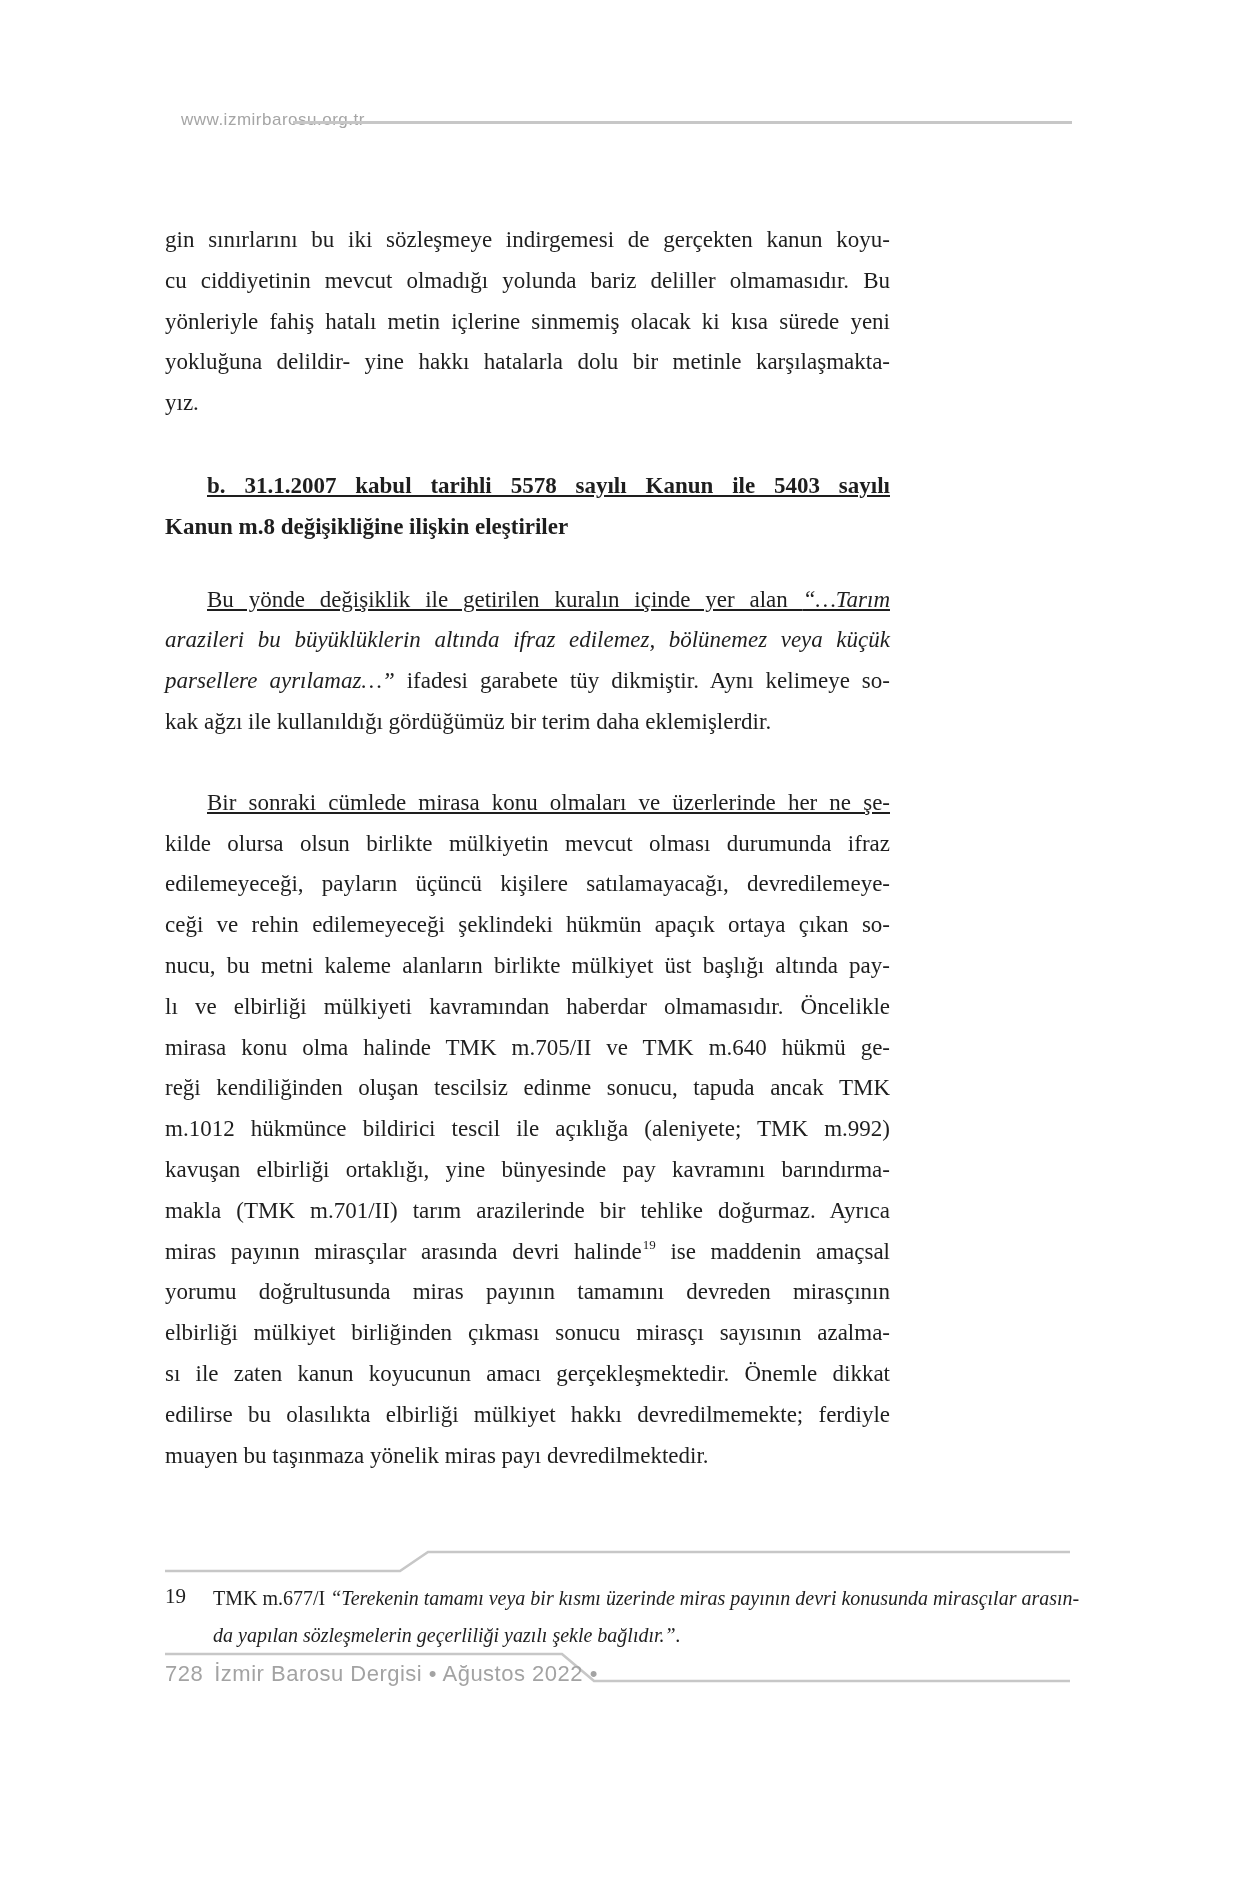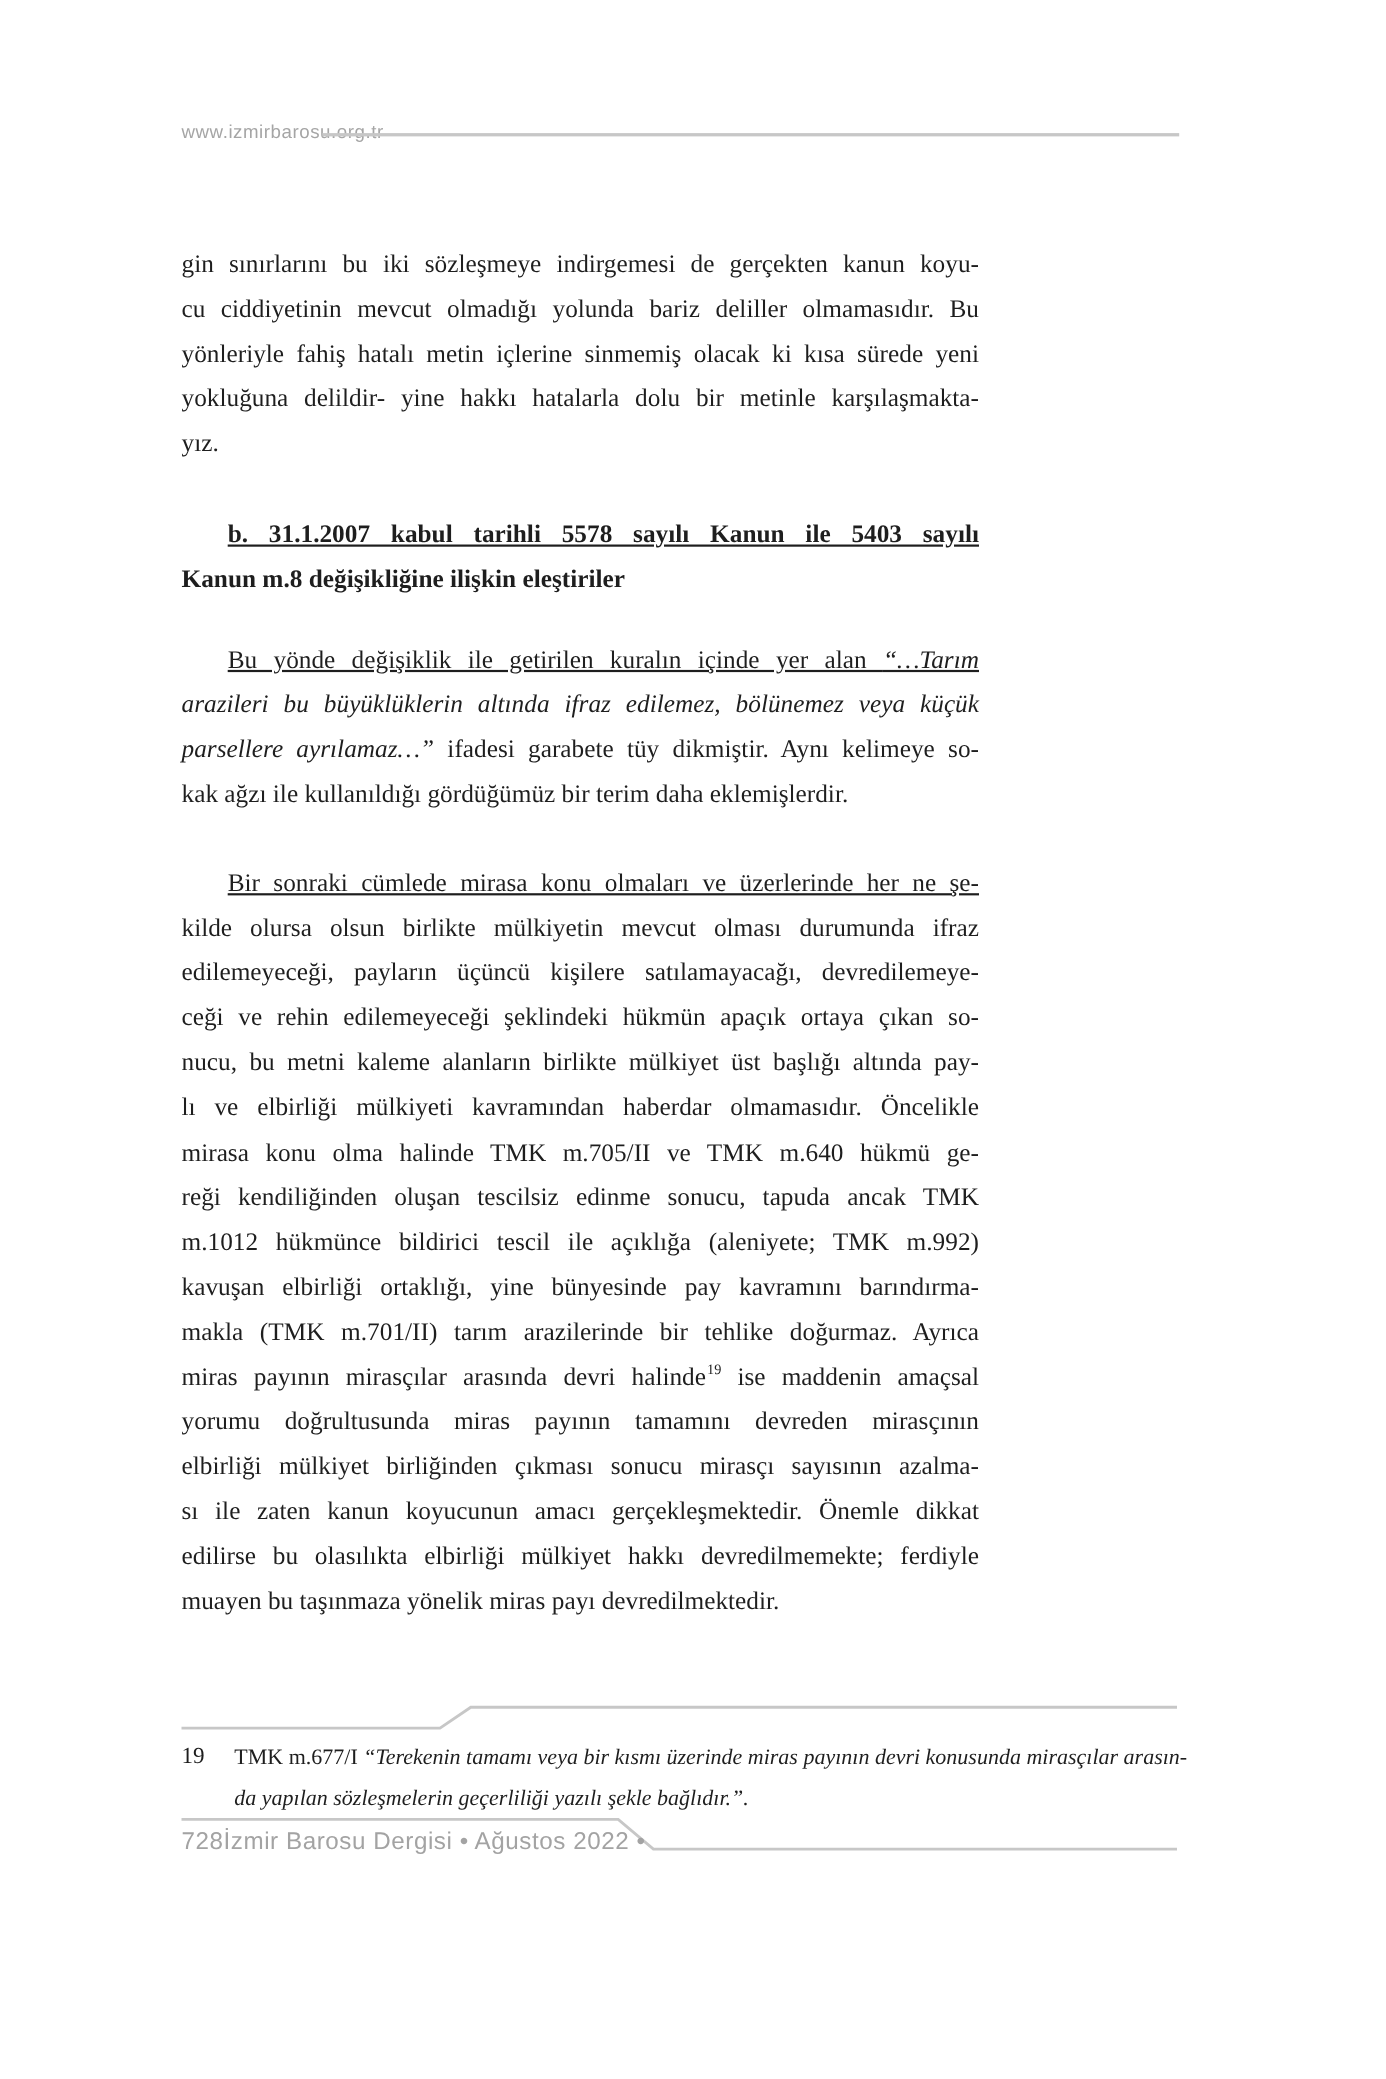--- a/index.html
+++ b/index.html
@@ -7,21 +7,21 @@
   #page{
     position:relative;
     width:1260px;height:1890px;
     background:#ffffff;
     overflow:hidden;
     font-family:"Liberation Serif","DejaVu Serif",serif;
     color:#1e1e1e;
   }
   
   #header-url{
-    position:absolute;left:165px;top:110px;
+    position:absolute;left:181px;top:110px;
     font-family:"Liberation Sans","DejaVu Sans",sans-serif;
     font-size:17px;letter-spacing:.5px;color:#a5a5a5;
   }
   #header-rule{
     position:absolute;left:293px;top:121px;width:779px;height:3px;
     background:#c7c7c7;
   }
   
   #text-blocks{
     position:absolute;left:165px;top:220px;width:725px;
@@ -69,21 +69,21 @@
   .fn-line.last{
     text-align:right;
     -moz-text-align-last:left;
     text-align-last:left;
   }
   
   #footer{
     position:absolute;left:165px;top:1661px;
     font-family:"Liberation Sans","DejaVu Sans",sans-serif;
     font-size:22px;letter-spacing:.5px;color:#a3a3a3;
-    display:flex;align-items:baseline;
+    display:flex;gap:11px;align-items:baseline;
   }
 </style>
 </head>
 <body>
 
 <div id="page">
 
   <div id="header-url">www.izmirbarosu.org.tr</div>
   <div id="header-rule"></div>
 

